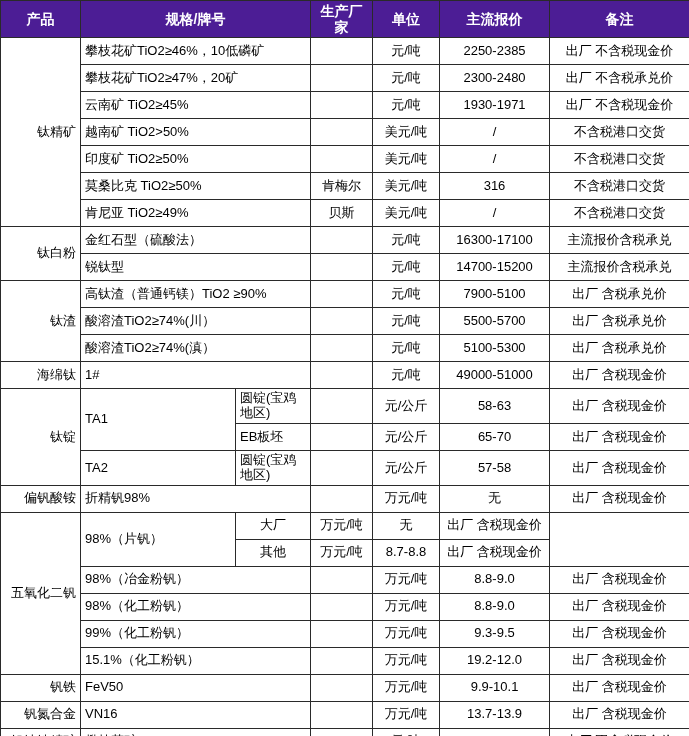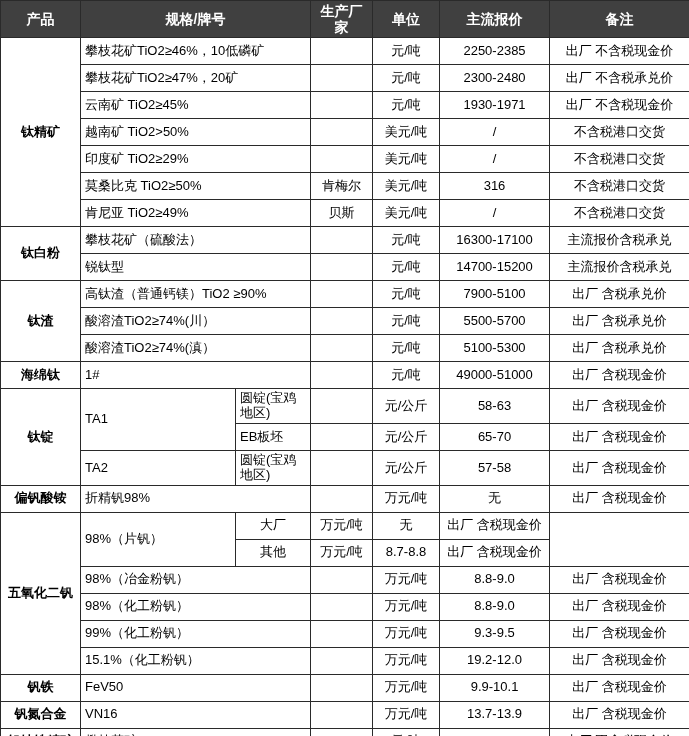--- a/index.html
+++ b/index.html
@@ -16,31 +16,31 @@
     width:689px;
     table-layout:fixed;
   }
   table.price-table td, table.price-table th{
     border:1px solid #2a2a2a;
     padding:2px 4px;
     vertical-align:middle;
     line-height:1.15;
   }
   thead th{
-    background:#404040;
+    background:#4c1d95;
     color:#ffffff;
     font-weight:bold;
     text-align:center;
     height:28px;
     font-size:14px;
     border:1px solid #12b3ef;
   }
   td.c{text-align:center;}
   td.l{text-align:left;}
-  td.cat{text-align:center;font-weight:bold;}
+  td.cat{text-align:right;font-weight:normal;}
   .row-h{height:27px;}
   
   col.c0{width:80px;}
   col.c1{width:155px;}
   col.c2{width:75px;}
   col.c3{width:62px;}
   col.c4{width:67px;}
   col.c5{width:110px;}
   col.c6{width:140px;}
 </style>
@@ -91,21 +91,21 @@
         <td class="c">出厂 不含税现金价</td>
       </tr>
       <tr class="row-h">
         <td class="l" colspan="2">越南矿  TiO2&gt;50%</td>
         <td class="c"></td>
         <td class="c">美元/吨</td>
         <td class="c">/</td>
         <td class="c">不含税港口交货</td>
       </tr>
       <tr class="row-h">
-        <td class="l" colspan="2">印度矿 TiO2≥29%</td>
+        <td class="l" colspan="2">印度矿 TiO2≥50%</td>
         <td class="c"></td>
         <td class="c">美元/吨</td>
         <td class="c">/</td>
         <td class="c">不含税港口交货</td>
       </tr>
       <tr class="row-h">
         <td class="l" colspan="2">莫桑比克 TiO2≥50%</td>
         <td class="c">肯梅尔</td>
         <td class="c">美元/吨</td>
         <td class="c">316</td>
@@ -113,21 +113,21 @@
       </tr>
       <tr class="row-h">
         <td class="l" colspan="2">肯尼亚 TiO2≥49%</td>
         <td class="c">贝斯</td>
         <td class="c">美元/吨</td>
         <td class="c">/</td>
         <td class="c">不含税港口交货</td>
       </tr>
       <tr class="row-h">
         <td class="cat" rowspan="2">钛白粉</td>
-        <td class="l" colspan="2">攀枝花矿（硫酸法）</td>
+        <td class="l" colspan="2">金红石型（硫酸法）</td>
         <td class="c"></td>
         <td class="c">元/吨</td>
         <td class="c">16300-17100</td>
         <td class="c">主流报价含税承兑</td>
       </tr>
       <tr class="row-h">
         <td class="l" colspan="2">锐钛型</td>
         <td class="c"></td>
         <td class="c">元/吨</td>
         <td class="c">14700-15200</td>

